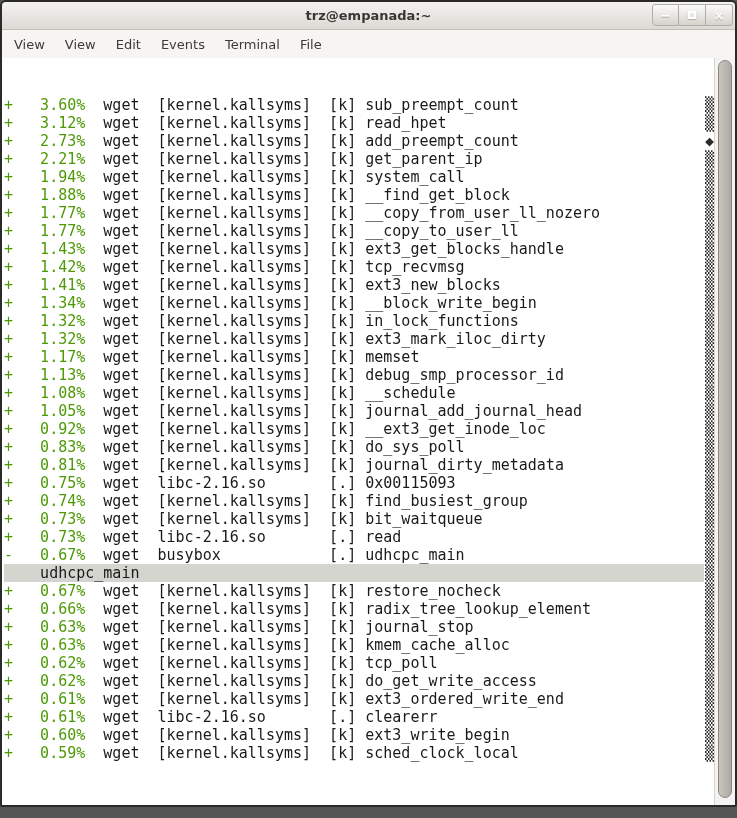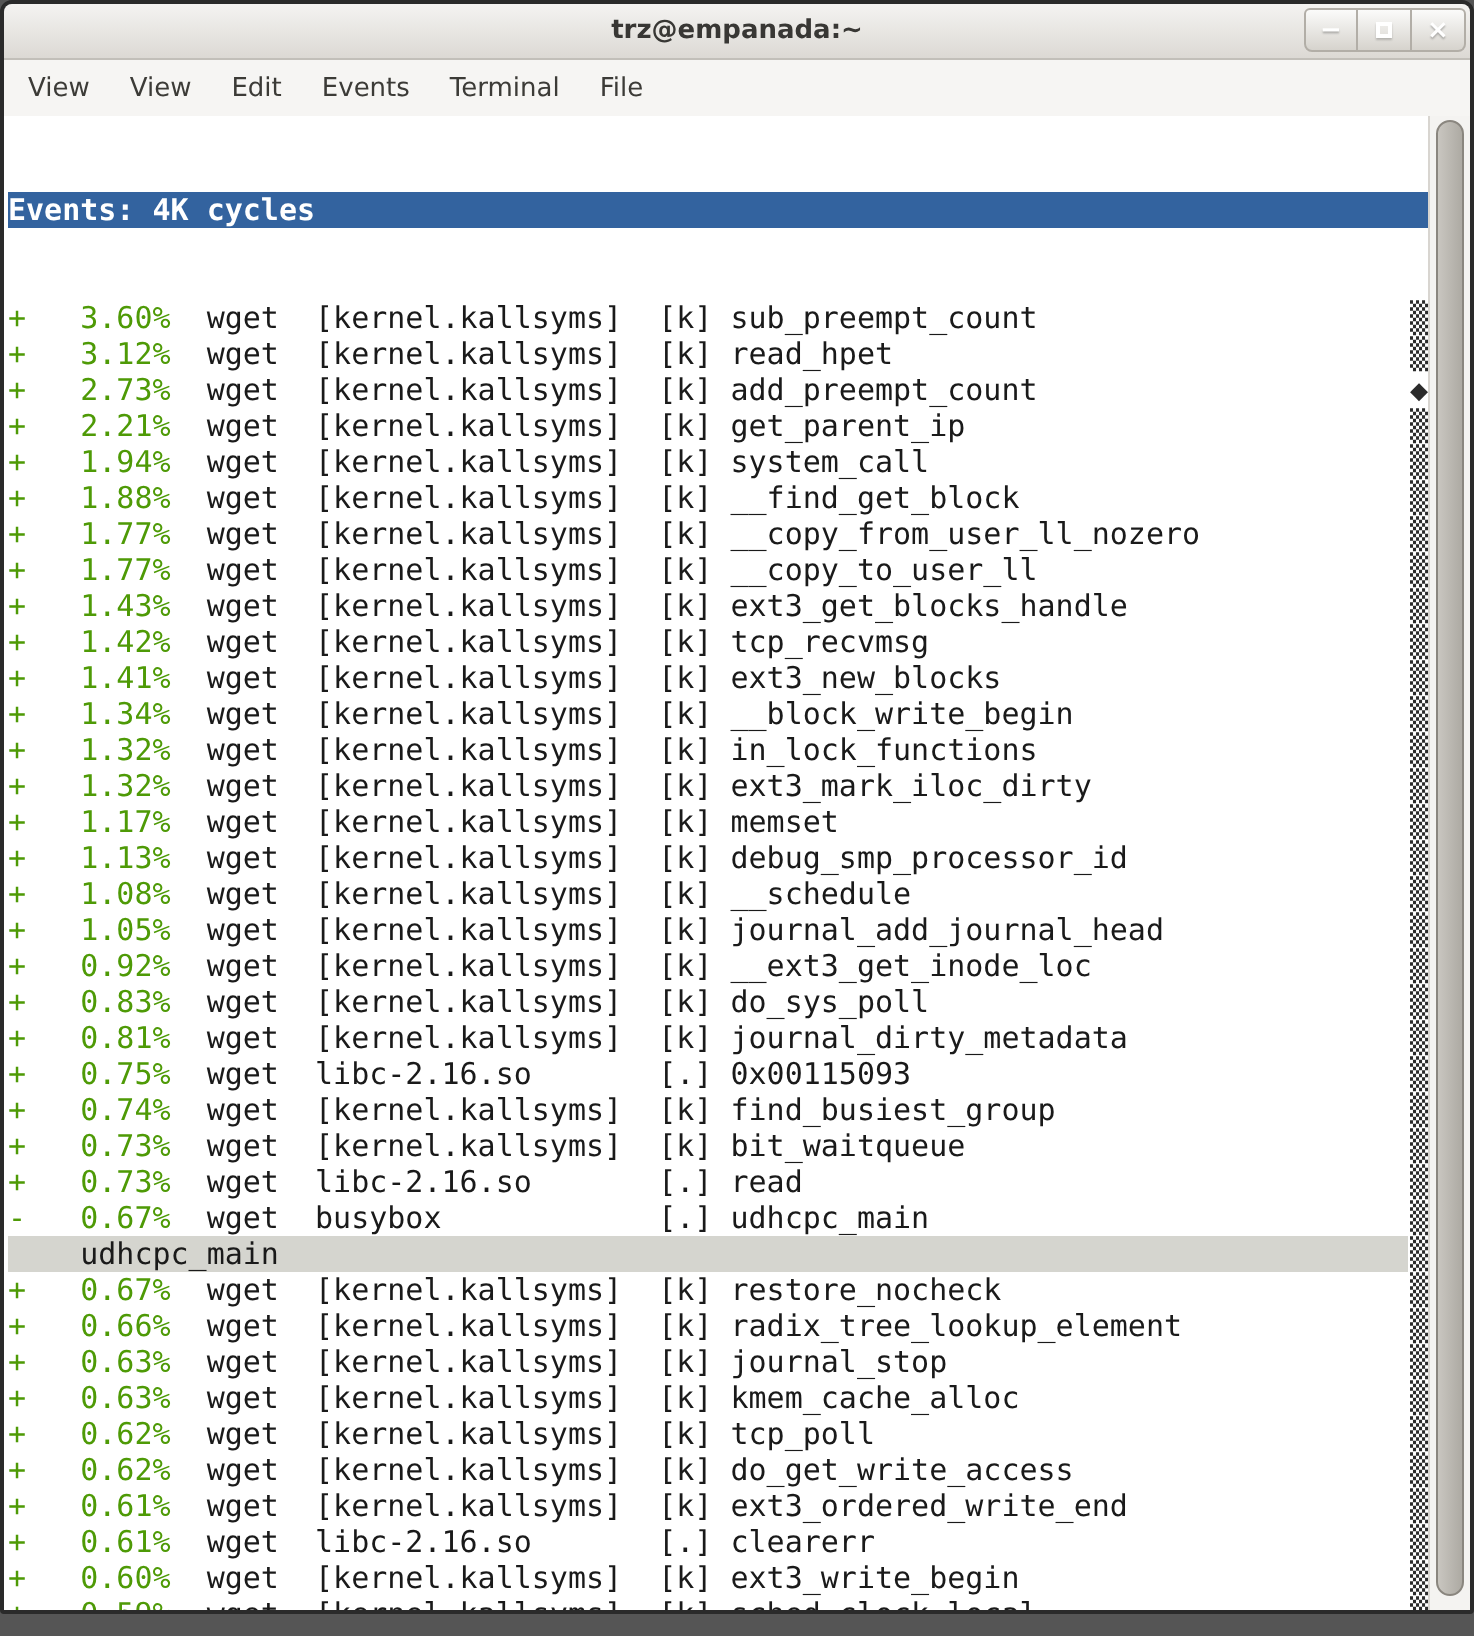--- a/index.html
+++ b/index.html
@@ -99,21 +99,20 @@
       <div class="menu-item">View</div>
       <div class="menu-item">View</div>
       <div class="menu-item">Edit</div>
       <div class="menu-item">Events</div>
       <div class="menu-item">Terminal</div>
       <div class="menu-item">File</div>
     </div>
 
   <div class="main">
     <div class="term">
-      <div class="tui-header">Events: 4K cycles</div>
       <div><div class="row"><span class="text"><span class="green">+   3.60%</span><span>  wget  [kernel.kallsyms]  [k] sub_preempt_count</span></span><span class="sb">▒</span></div><div class="row"><span class="text"><span class="green">+   3.12%</span><span>  wget  [kernel.kallsyms]  [k] read_hpet</span></span><span class="sb">▒</span></div><div class="row"><span class="text"><span class="green">+   2.73%</span><span>  wget  [kernel.kallsyms]  [k] add_preempt_count</span></span><span class="sb">◆</span></div><div class="row"><span class="text"><span class="green">+   2.21%</span><span>  wget  [kernel.kallsyms]  [k] get_parent_ip</span></span><span class="sb">▒</span></div><div class="row"><span class="text"><span class="green">+   1.94%</span><span>  wget  [kernel.kallsyms]  [k] system_call</span></span><span class="sb">▒</span></div><div class="row"><span class="text"><span class="green">+   1.88%</span><span>  wget  [kernel.kallsyms]  [k] __find_get_block</span></span><span class="sb">▒</span></div><div class="row"><span class="text"><span class="green">+   1.77%</span><span>  wget  [kernel.kallsyms]  [k] __copy_from_user_ll_nozero</span></span><span class="sb">▒</span></div><div class="row"><span class="text"><span class="green">+   1.77%</span><span>  wget  [kernel.kallsyms]  [k] __copy_to_user_ll</span></span><span class="sb">▒</span></div><div class="row"><span class="text"><span class="green">+   1.43%</span><span>  wget  [kernel.kallsyms]  [k] ext3_get_blocks_handle</span></span><span class="sb">▒</span></div><div class="row"><span class="text"><span class="green">+   1.42%</span><span>  wget  [kernel.kallsyms]  [k] tcp_recvmsg</span></span><span class="sb">▒</span></div><div class="row"><span class="text"><span class="green">+   1.41%</span><span>  wget  [kernel.kallsyms]  [k] ext3_new_blocks</span></span><span class="sb">▒</span></div><div class="row"><span class="text"><span class="green">+   1.34%</span><span>  wget  [kernel.kallsyms]  [k] __block_write_begin</span></span><span class="sb">▒</span></div><div class="row"><span class="text"><span class="green">+   1.32%</span><span>  wget  [kernel.kallsyms]  [k] in_lock_functions</span></span><span class="sb">▒</span></div><div class="row"><span class="text"><span class="green">+   1.32%</span><span>  wget  [kernel.kallsyms]  [k] ext3_mark_iloc_dirty</span></span><span class="sb">▒</span></div><div class="row"><span class="text"><span class="green">+   1.17%</span><span>  wget  [kernel.kallsyms]  [k] memset</span></span><span class="sb">▒</span></div><div class="row"><span class="text"><span class="green">+   1.13%</span><span>  wget  [kernel.kallsyms]  [k] debug_smp_processor_id</span></span><span class="sb">▒</span></div><div class="row"><span class="text"><span class="green">+   1.08%</span><span>  wget  [kernel.kallsyms]  [k] __schedule</span></span><span class="sb">▒</span></div><div class="row"><span class="text"><span class="green">+   1.05%</span><span>  wget  [kernel.kallsyms]  [k] journal_add_journal_head</span></span><span class="sb">▒</span></div><div class="row"><span class="text"><span class="green">+   0.92%</span><span>  wget  [kernel.kallsyms]  [k] __ext3_get_inode_loc</span></span><span class="sb">▒</span></div><div class="row"><span class="text"><span class="green">+   0.83%</span><span>  wget  [kernel.kallsyms]  [k] do_sys_poll</span></span><span class="sb">▒</span></div><div class="row"><span class="text"><span class="green">+   0.81%</span><span>  wget  [kernel.kallsyms]  [k] journal_dirty_metadata</span></span><span class="sb">▒</span></div><div class="row"><span class="text"><span class="green">+   0.75%</span><span>  wget  libc-2.16.so       [.] 0x00115093</span></span><span class="sb">▒</span></div><div class="row"><span class="text"><span class="green">+   0.74%</span><span>  wget  [kernel.kallsyms]  [k] find_busiest_group</span></span><span class="sb">▒</span></div><div class="row"><span class="text"><span class="green">+   0.73%</span><span>  wget  [kernel.kallsyms]  [k] bit_waitqueue</span></span><span class="sb">▒</span></div><div class="row"><span class="text"><span class="green">+   0.73%</span><span>  wget  libc-2.16.so       [.] read</span></span><span class="sb">▒</span></div><div class="row"><span class="text"><span class="green">-   0.67%</span><span>  wget  busybox            [.] udhcpc_main</span></span><span class="sb">▒</span></div><div class="row"><span class="text hl">    udhcpc_main</span><span class="sb">▒</span></div><div class="row"><span class="text"><span class="green">+   0.67%</span><span>  wget  [kernel.kallsyms]  [k] restore_nocheck</span></span><span class="sb">▒</span></div><div class="row"><span class="text"><span class="green">+   0.66%</span><span>  wget  [kernel.kallsyms]  [k] radix_tree_lookup_element</span></span><span class="sb">▒</span></div><div class="row"><span class="text"><span class="green">+   0.63%</span><span>  wget  [kernel.kallsyms]  [k] journal_stop</span></span><span class="sb">▒</span></div><div class="row"><span class="text"><span class="green">+   0.63%</span><span>  wget  [kernel.kallsyms]  [k] kmem_cache_alloc</span></span><span class="sb">▒</span></div><div class="row"><span class="text"><span class="green">+   0.62%</span><span>  wget  [kernel.kallsyms]  [k] tcp_poll</span></span><span class="sb">▒</span></div><div class="row"><span class="text"><span class="green">+   0.62%</span><span>  wget  [kernel.kallsyms]  [k] do_get_write_access</span></span><span class="sb">▒</span></div><div class="row"><span class="text"><span class="green">+   0.61%</span><span>  wget  [kernel.kallsyms]  [k] ext3_ordered_write_end</span></span><span class="sb">▒</span></div><div class="row"><span class="text"><span class="green">+   0.61%</span><span>  wget  libc-2.16.so       [.] clearerr</span></span><span class="sb">▒</span></div><div class="row"><span class="text"><span class="green">+   0.60%</span><span>  wget  [kernel.kallsyms]  [k] ext3_write_begin</span></span><span class="sb">▒</span></div><div class="row"><span class="text"><span class="green">+   0.59%</span><span>  wget  [kernel.kallsyms]  [k] sched_clock_local</span></span><span class="sb">▒</span></div></div>
       
     </div>
     <div class="gtk-scrollbar">
       <div class="gtk-thumb"></div>
     </div>
   </div>
 
 </div>
 

